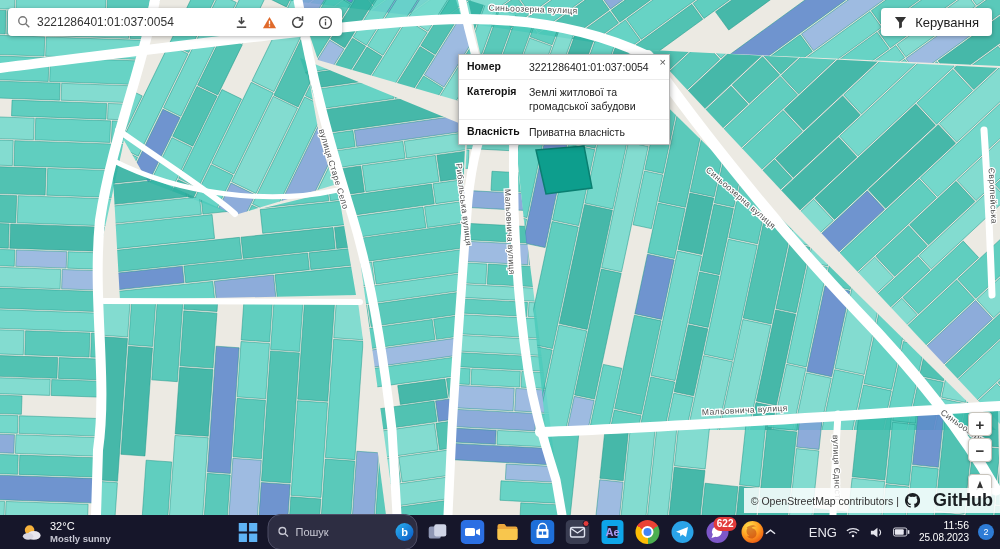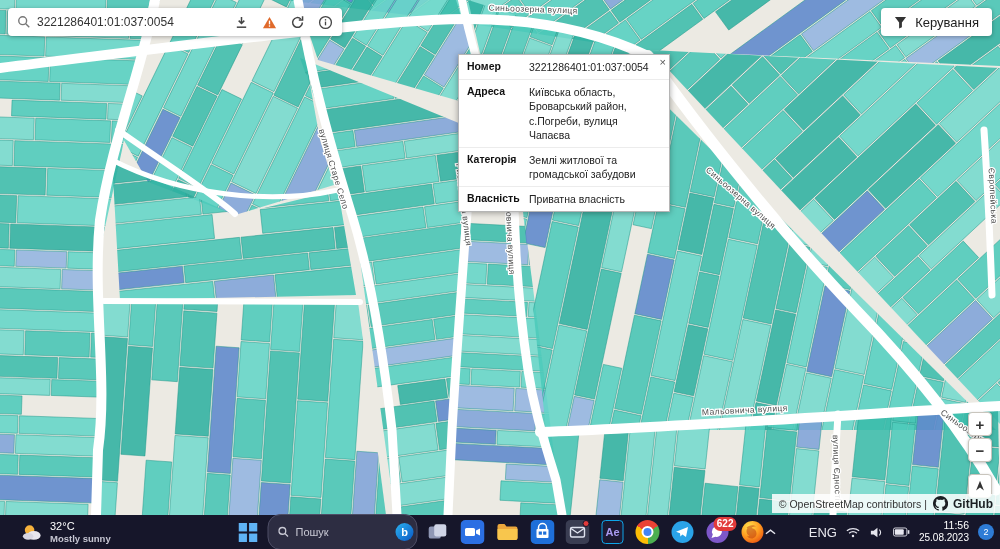--- a/index.html
+++ b/index.html
@@ -32,36 +32,36 @@
 
   
   .zoombtn { position:absolute; right:8px; width:24px; height:24px; background:#fff; border:1px solid #c9c5bd; border-radius:4px;
              box-shadow:0 1px 3px rgba(0,0,0,.25); display:flex; align-items:center; justify-content:center;
              font-size:15px; font-weight:bold; color:#333; cursor:pointer; z-index:6; }
   #zoomin { top:412px; } #zoomout { top:438px; } #locate { top:474px; }
 
   
   .attribution { position:absolute; right:0; bottom:2px; background:rgba(255,255,255,.85); padding:2px 7px; display:flex;
                  align-items:center; gap:6px; font-size:10.5px; color:#333; z-index:6; }
-  .attribution .gh { display:flex; align-items:center; gap:5px; font-weight:bold; font-size:12px; color:#1b1f23; cursor:pointer; }
+  .attribution .gh { display:flex; align-items:center; gap:13px; font-weight:bold; font-size:18px; color:#1b1f23; cursor:pointer; }
 
   
   #taskbar { position:absolute; left:0; top:515px; width:1000px; height:34px; background:#16162a; display:flex; align-items:center; }
   .tb-weather { position:absolute; left:0; top:0; height:34px; display:flex; align-items:center; gap:7px; padding:0 20px; cursor:pointer; }
   .wtemp { font-size:11px; color:#fff; line-height:1.2; }
   .wcond { font-size:9.5px; color:#c6c6d2; line-height:1.2;font-weight:bold; }
   .tb-center { position:absolute; left:50%; transform:translateX(-50%); display:flex; align-items:center; gap:5px; height:34px; }
   .tb-icon { width:30px; height:30px; border:none; background:transparent; border-radius:4px; display:flex; align-items:center;
              justify-content:center; position:relative; cursor:pointer; }
   .tb-search { width:150px; height:36px; border-radius:13px; background:#2d2d42; border:1px solid #4e4e66; display:flex;
                align-items:center; gap:6px; padding:0 3px 0 9px; cursor:pointer; }
   .tb-search span.ph { flex:1; font-size:11px; color:#c9c9d4; }
   .bing { width:18px; height:18px; border-radius:50%; background:linear-gradient(135deg,#2bb3f0,#0a57c4); color:#fff;
           font-size:11px; font-weight:bold; display:flex; align-items:center; justify-content:center; }
-  .ae { width:22px; height:24px; border-radius:4px; background:#1d1a33; border:1px solid #0ea5e9; color:#a røde; }
+  .ae { width:22px; height:24px; border-radius:4px; background:#1d1a33; border:6px solid #0ea5e9; color:#a røde; }
   .ae { color:#a99af0; font-size:11px; font-weight:bold; display:flex; align-items:center; justify-content:center; }
   .chrome { width:24px; height:24px; border-radius:50%; background:conic-gradient(from -60deg,#ea4335 0 120deg,#4caf50 120deg 240deg,#fbbc05 240deg 360deg); position:relative; }
   .chrome::after { content:""; position:absolute; inset:6px; background:#4285f4; border:2.5px solid #fff; border-radius:50%; }
   .dot { position:absolute; top:3px; right:3px; width:7px; height:7px; border-radius:50%; background:#e23b3b; border:1px solid #16162a; }
   .cbadge { position:absolute; top:0; right:-4px; background:#e23b3b; color:#fff; font-size:10px; line-height:1; padding:2px 3px;
             border-radius:7px; font-weight:bold; }
   .tb-tray { position:absolute; right:6px; top:0; height:34px; display:flex; align-items:center; gap:9px; }
   .tray-txt { font-size:13px; color:#e8e8ee; cursor:pointer;margin-left:24px; }
   .clock { text-align:right; color:#fff; font-size:10.5px; line-height:1.25; cursor:pointer; }
   .clock .date { font-size:10px; }
@@ -1391,24 +1391,20 @@
       <span>Керування</span>
     </button>
 
     <div class="popup">
       <button class="popup-close">×</button>
       <div class="popup-row">
         <div class="popup-label">Номер</div>
         <div class="popup-value">3221286401:01:037:0054</div>
       </div>
       <div class="popup-row">
-        <div class="popup-label">Адреса</div>
-        <div class="popup-value">Київська область, Броварський район, с.Погреби, вулиця Чапаєва</div>
-      </div>
-      <div class="popup-row">
         <div class="popup-label">Категорія</div>
         <div class="popup-value">Землі житлової та громадської забудови</div>
       </div>
       <div class="popup-row">
         <div class="popup-label">Власність</div>
         <div class="popup-value">Приватна власність</div>
       </div>
     </div>
 
     <button class="zoombtn" id="zoomin">+</button>

